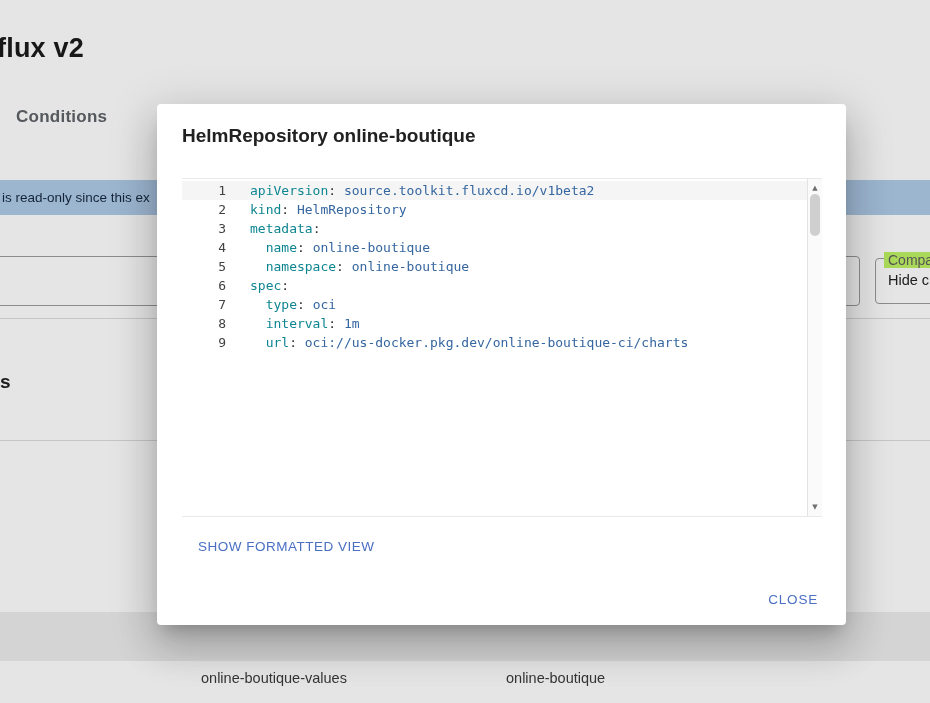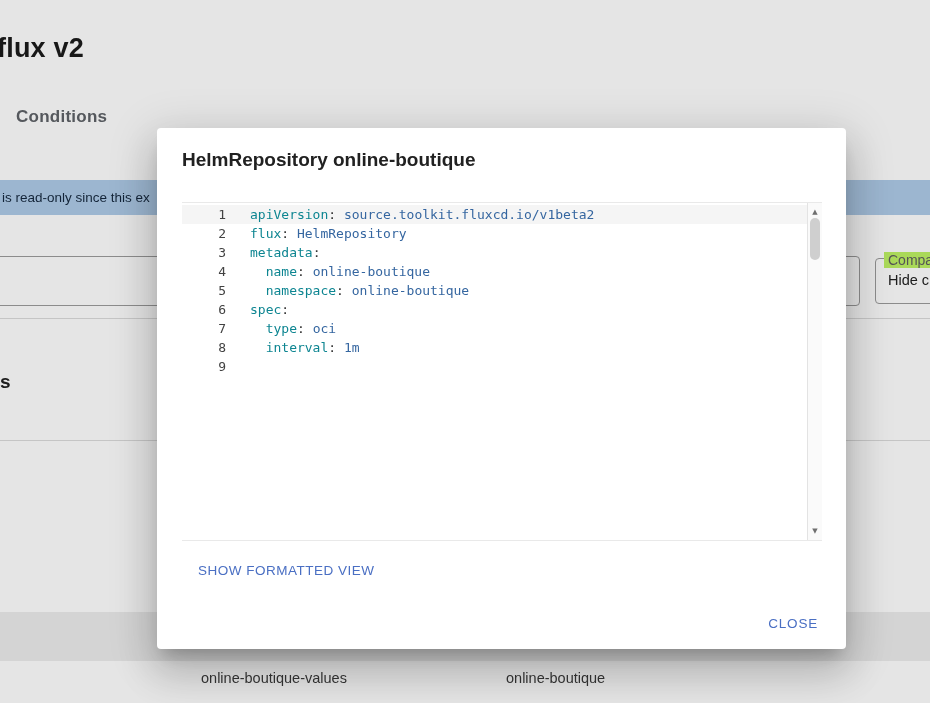--- a/index.html
+++ b/index.html
@@ -42,21 +42,20 @@
   .cell.c1 { left:201px; } .cell.c2 { left:506px; }
 
   
   .overlay { position:absolute; inset:0; background:rgba(0,0,0,0.10); z-index:5; }
 
   
   .modal {
     position:absolute; left:157px; top:104px; width:689px; height:521px;
     background:#fff; border-radius:4px; z-index:10;
     box-shadow:0 11px 15px -7px rgba(0,0,0,0.2), 0 24px 38px 3px rgba(0,0,0,0.14), 0 9px 46px 8px rgba(0,0,0,0.12);
-    margin-top:24px;
   }
   .modal-title { position:absolute; left:25px; top:21px; margin:0; font-size:19px; font-weight:700; color:#212121; }
 
   .editor {
     position:absolute; left:25px; right:24px; top:74px; height:339px;
     border-top:1px solid #e9e9e9; border-bottom:1px solid #e9e9e9;
     font-family:"DejaVu Sans Mono", monospace; font-size:13px;
   }
   .code-scroll { position:absolute; left:0; right:15px; top:0; bottom:0; overflow:hidden; padding-top:2px; }
   .code-line { display:flex; line-height:19px; white-space:pre; }
@@ -117,28 +116,28 @@
 
 <div class="overlay"></div>
 
 <div class="modal">
 
   <h2 class="modal-title">HelmRepository online-boutique</h2>
 
   <div class="editor">
     <div class="code-scroll">
         <div class="code-line active"><span class="gutter">1</span><span class="code-content"><span class="tok-key">apiVersion</span><span class="tok-p">: </span><span class="tok-val">source.toolkit.fluxcd.io/v1beta2</span></span></div>
-        <div class="code-line"><span class="gutter">2</span><span class="code-content"><span class="tok-key">flux</span><span class="tok-p">: </span><span class="tok-val">HelmRepository</span></span></div>
+        <div class="code-line"><span class="gutter">2</span><span class="code-content"><span class="tok-key">kind</span><span class="tok-p">: </span><span class="tok-val">HelmRepository</span></span></div>
         <div class="code-line"><span class="gutter">3</span><span class="code-content"><span class="tok-key">metadata</span><span class="tok-p">:</span></span></div>
         <div class="code-line"><span class="gutter">4</span><span class="code-content"><span class="tok-p">  </span><span class="tok-key">name</span><span class="tok-p">: </span><span class="tok-val">online-boutique</span></span></div>
         <div class="code-line"><span class="gutter">5</span><span class="code-content"><span class="tok-p">  </span><span class="tok-key">namespace</span><span class="tok-p">: </span><span class="tok-val">online-boutique</span></span></div>
         <div class="code-line"><span class="gutter">6</span><span class="code-content"><span class="tok-key">spec</span><span class="tok-p">:</span></span></div>
         <div class="code-line"><span class="gutter">7</span><span class="code-content"><span class="tok-p">  </span><span class="tok-key">type</span><span class="tok-p">: </span><span class="tok-val">oci</span></span></div>
         <div class="code-line"><span class="gutter">8</span><span class="code-content"><span class="tok-p">  </span><span class="tok-key">interval</span><span class="tok-p">: </span><span class="tok-val">1m</span></span></div>
-        <div class="code-line"><span class="gutter">9</span></div>
+        <div class="code-line"><span class="gutter">9</span><span class="code-content"><span class="tok-p">  </span><span class="tok-key">url</span><span class="tok-p">: </span><span class="tok-val">oci://us-docker.pkg.dev/online-boutique-ci/charts</span></span></div>
       </div>
     <div class="scrollbar">
       <span class="arrow up">▲</span>
       <span class="thumb"></span>
       <span class="arrow down">▼</span>
     </div>
   </div>
 
   <button class="text-btn btn-formatted">SHOW FORMATTED VIEW</button>
 

